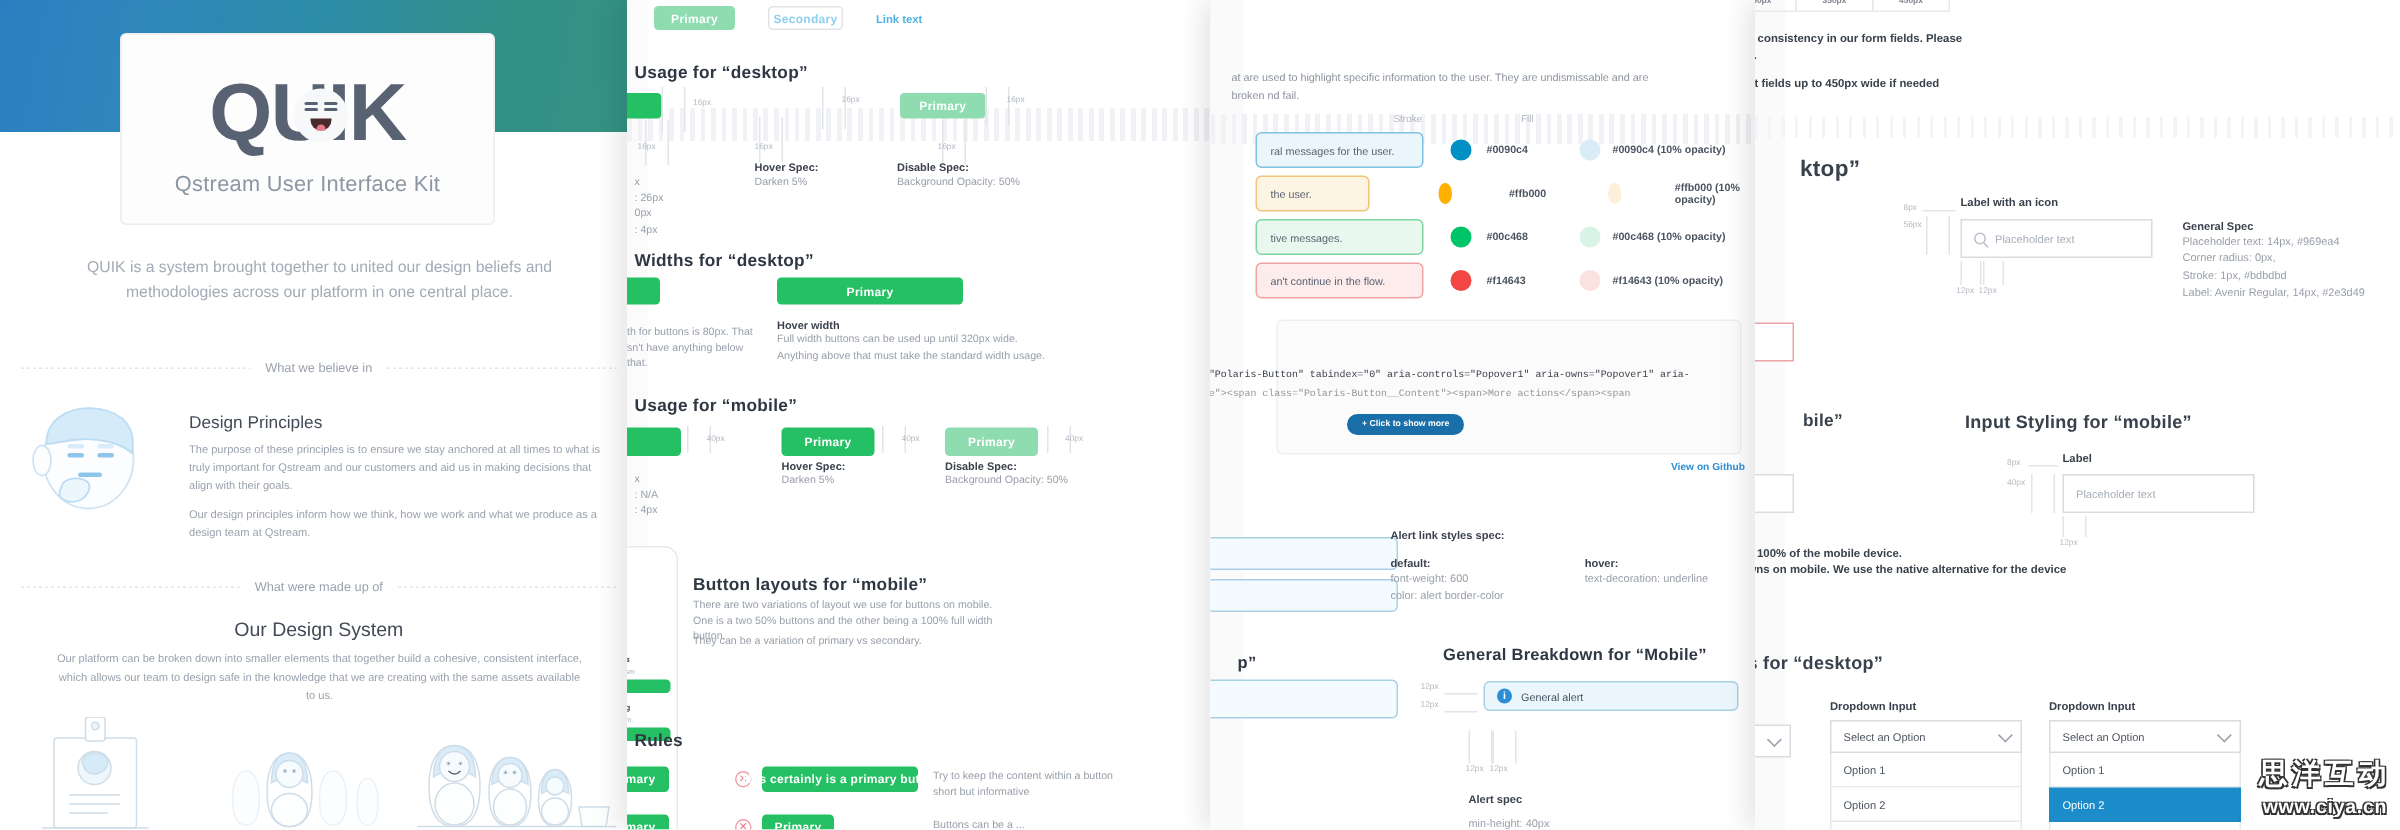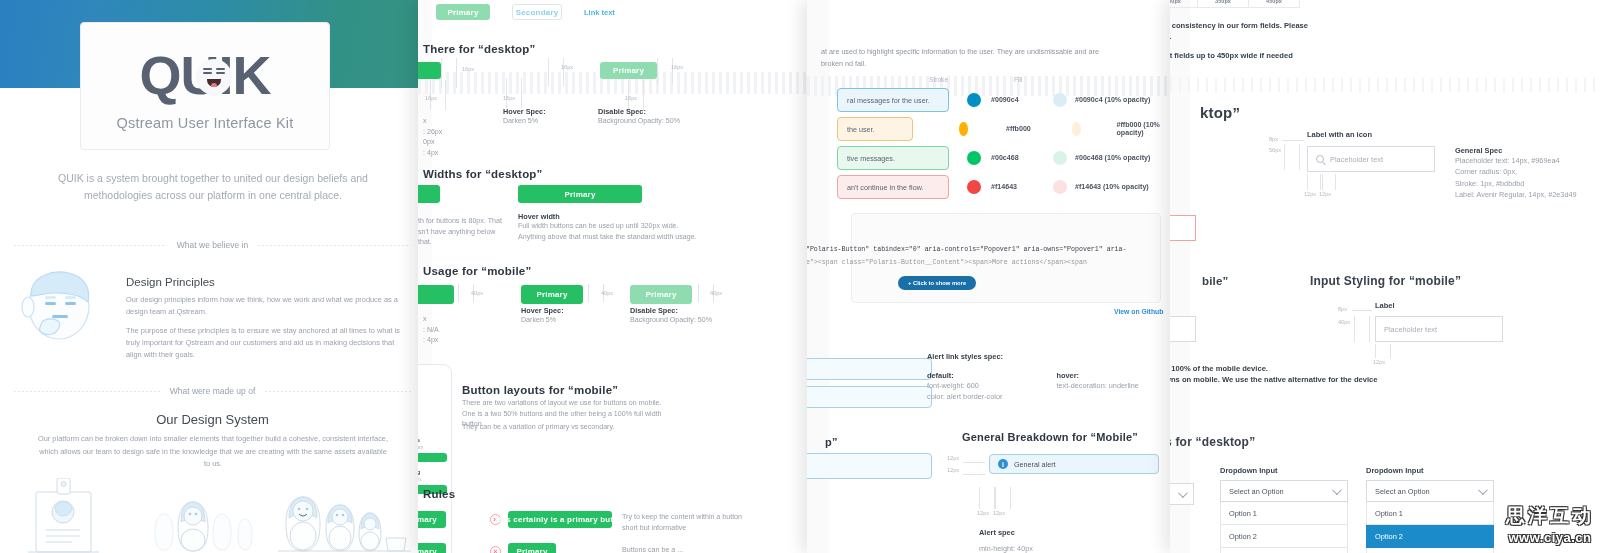--- a/index.html
+++ b/index.html
@@ -214,22 +214,22 @@
           <rect x="31" y="40" width="11" height="3" rx="1.5" fill="#8fc5e8"></rect>
           <rect x="51" y="40" width="11" height="3" rx="1.5" fill="#8fc5e8"></rect>
           <rect x="31" y="34" width="11" height="3" rx="1.5" fill="#d9ecf9"></rect>
           <rect x="51" y="34" width="11" height="3" rx="1.5" fill="#d9ecf9"></rect>
           <rect x="38" y="53" width="16" height="3" rx="1.5" fill="#8fc5e8"></rect>
           <path d="M28 60 C32 56 40 56 44 59 C48 62 44 70 38 72 C30 74 24 70 26 65 Z" fill="#ecf6fd" stroke="#bcdcf3" stroke-width="1.2"></path>
         </svg>
       </div>
       <div class="p-body">
         <div class="p-title">Design Principles</div>
+        <div class="p-text">The purpose of these principles is to ensure we stay anchored at all times to what is truly important for Qstream and our customers and aid us in making decisions that align with their goals.</div>
         <div class="p-text">Our design principles inform how we think, how we work and what we produce as a design team at Qstream.</div>
-        <div class="p-text">The purpose of these principles is to ensure we stay anchored at all times to what is truly important for Qstream and our customers and aid us in making decisions that align with their goals.</div>
       </div>
     </div>
 
     <div class="divider-row" style="top:386px;">
       <span class="dash"></span>
       <span class="dlabel">What were made up of</span>
       <span class="dash"></span>
     </div>
 
     <div class="ds-title">Our Design System</div>
@@ -291,21 +291,21 @@
 
   <div class="panel panel-shadow" id="panel2">
     <div class="p2-bg-left"></div>
 
     <div class="p2-toprow">
       <span class="btn btn-primary-soft" style="width:54px;height:16px;">Primary</span>
       <span class="btn btn-secondary" style="width:50px;height:16px;">Secondary</span>
       <span class="btn-link">Link text</span>
     </div>
 
-    <div class="sect-h" style="left:5px;top:43px;">There for “desktop”</div>
+    <div class="sect-h" style="left:5px;top:43px;">Usage for “desktop”</div>
 
     <div class="band-dash" style="top:72px;left:0;right:0;"></div>
 
     <span class="btn btn-primary" style="position:absolute;left:-12px;top:62px;width:35px;height:17px;"></span>
     <div class="measure-v" style="position:absolute;left:23px;top:58px;"></div>
     <span class="dim" style="position:absolute;left:44px;top:66px;">16px</span>
     <div class="measure-v" style="position:absolute;left:12px;top:80px;"></div>
     <span class="dim" style="position:absolute;left:7px;top:95px;">16px</span>
     <div class="spec-d" style="position:absolute;left:5px;top:116px;width:40px;">
       <span>x</span><br>

